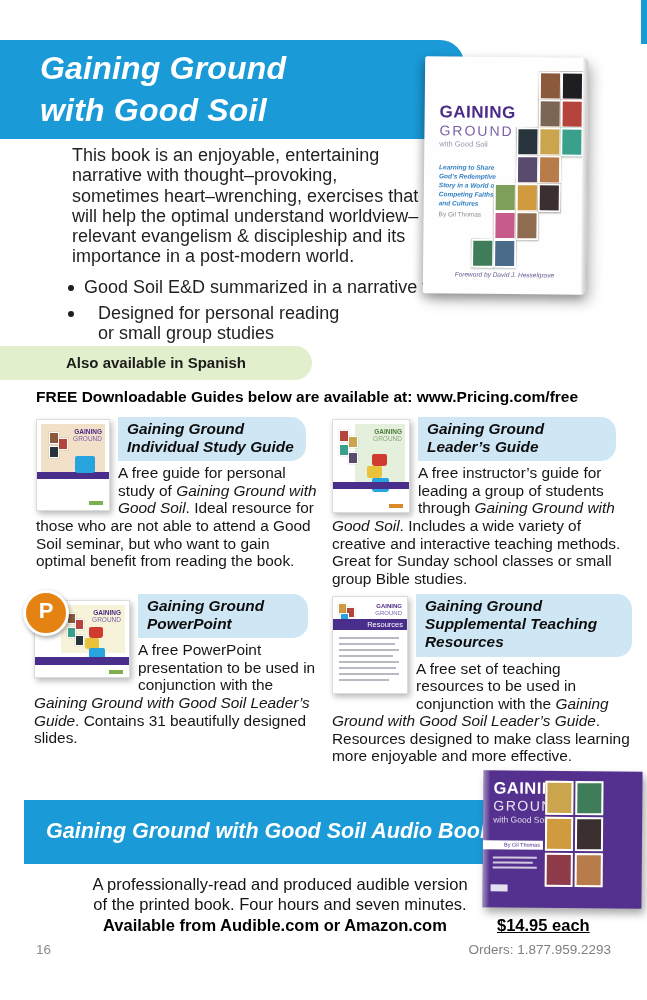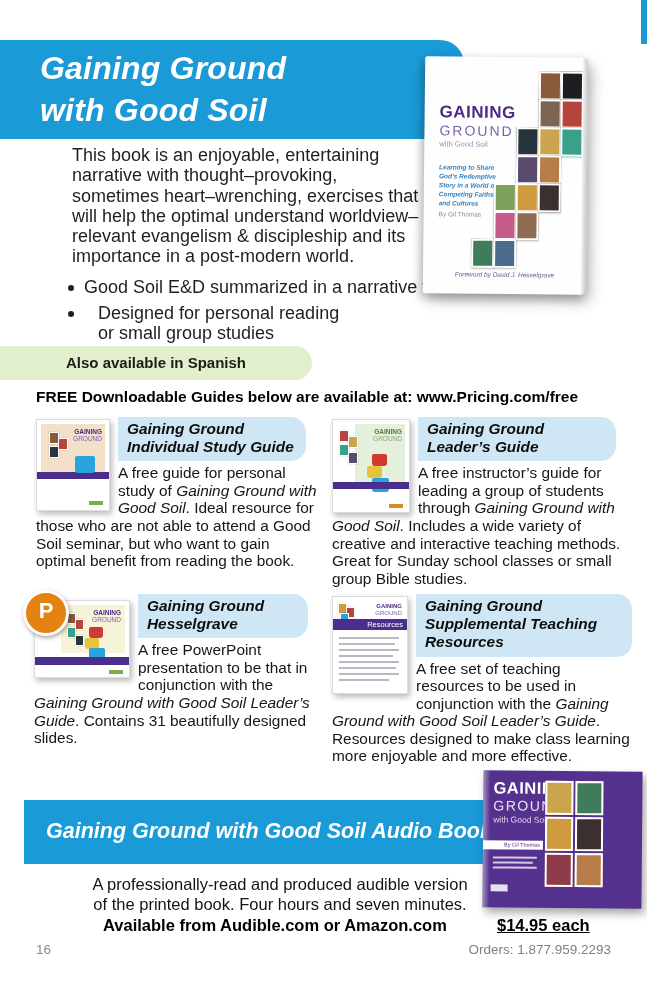--- a/index.html
+++ b/index.html
@@ -231,23 +231,23 @@
       <div class="mt" style="left:32px;top:26px;width:7px;height:9px;background:#3aa08c;"></div>
       <div class="mt" style="left:40px;top:34px;width:7px;height:9px;background:#27343c;"></div>
       <div class="mug" style="right:26px;top:26px;width:14px;height:11px;background:#cf3b30;"></div>
       <div class="mug" style="right:30px;top:37px;width:14px;height:11px;background:#e8c23a;"></div>
       <div class="mug" style="right:24px;top:47px;width:16px;height:13px;background:#27a3dd;"></div>
       <div class="band" style="top:56px;height:8px;"></div>
       <div style="position:absolute;right:6px;bottom:3px;width:14px;height:4px;background:#7fae4e;"></div>
     </div>
     <div class="pill">
       <div>Gaining Ground</div>
-      <div>Hesselgrave</div>
-    </div>
-    <p class="body"><span>A free PowerPoint presentation to be that in conjunction with the </span><span class="it">Gaining Ground with Good Soil Leader’s Guide</span><span>. Contains 31 beautifully designed slides.</span></p>
+      <div>PowerPoint</div>
+    </div>
+    <p class="body"><span>A free PowerPoint presentation to be used in conjunction with the </span><span class="it">Gaining Ground with Good Soil Leader’s Guide</span><span>. Contains 31 beautifully designed slides.</span></p>
   </div>
 
   <div class="sec sec-d" style="left:332px;top:594px;width:300px;">
     <div class="thumb" style="width:74px;height:96px;">
       <div class="mini" style="right:5px;top:6px;font-size:6px;text-align:right;">
         <div>GAINING</div>
         <div style="font-weight:normal;color:#7a5fa8;">GROUND</div>
       </div>
       <div class="mt" style="left:5px;top:6px;width:7px;height:9px;background:#d09a3e;"></div>
       <div class="mt" style="left:13px;top:10px;width:7px;height:9px;background:#b4443c;"></div>

